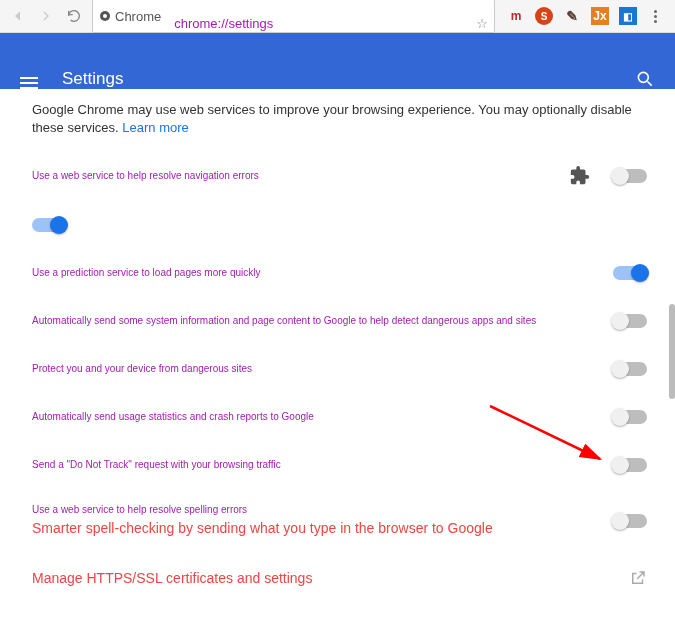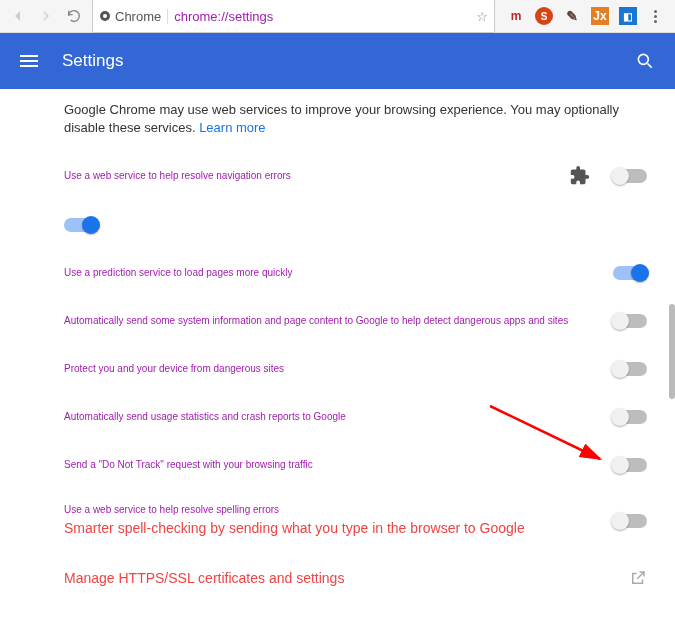--- a/index.html
+++ b/index.html
@@ -1,42 +1,42 @@
 <!DOCTYPE html>
 <html><head>
 <meta charset="utf-8">
 <style>
   * { box-sizing: border-box; margin: 0; padding: 0; }
   body { font-family: Arial, sans-serif; font-size: 13px; color: #333; width: 675px; height: 634px; overflow: hidden; background: #fff; position: relative; }
   
   .browser-toolbar { height: 33px; background: #f5f5f5; border-bottom: 1px solid #ddd; display: flex; align-items: center; padding: 0 8px; gap: 8px; }
   .nav-btn { width: 20px; height: 20px; display: flex; align-items: center; justify-content: center; color: #888; cursor: pointer; }
   .nav-btn.disabled { color: #ccc; }
-  .omnibox { flex: 1; height: 24px; background: #fff; border: 1px solid #ccc; border-radius: 2px; display: flex; align-items: center; padding: 16px 6px; gap: 6px; font-size: 13px; color: #555; }
+  .omnibox { flex: 1; height: 24px; background: #fff; border: 1px solid #ccc; border-radius: 2px; display: flex; padding: 16px 6px; gap: 6px; font-size: 13px; color: #555; }
   .omnibox .chrome-label { color: #555; padding-right: 6px; border-right: 1px solid #ddd; display:flex; align-items:center; gap:4px;}
   .omnibox .url { color: #a21caf; flex:1;}
   .omnibox .star { color: #888; }
   .ext-icons { display: flex; gap: 10px; align-items: center; padding: 0 4px; }
   .ext { width: 18px; height: 18px; display:flex; align-items:center; justify-content:center; font-weight:bold; font-size:12px;}
   .ext.m { color: #c1272d; }
   .ext.s { background:#d84315; color:#fff; border-radius:50%; font-size:10px;}
   .ext.br { color:#5d4037; font-size:14px;}
   .ext.jx { background:#e67e22; color:#fff; font-size:12px;}
   .ext.sq { background:#1976d2; color:#fff; font-size:10px;}
   .menu-dots { width:16px; height:16px; display:flex; flex-direction:column; gap:2px; align-items:center; justify-content:center;}
   .menu-dots span{ width:3px; height:3px; background:#666; border-radius:50%;}
   
-  .header { height: 56px; background: #3367d6; color: #fff; display: flex; align-items: center; padding: 0 20px; gap: 24px; }
+  .header { height: 56px; background: #3367d6; color: #fff; display: flex; align-items: flex-end; padding: 0 20px; gap: 24px; }
   .hamburger { display:flex; flex-direction:column; gap:3px; cursor:pointer;}
   .hamburger span{ width:18px; height:2px; background:#fff;}
   .header-title { font-size: 17px; font-weight: 400; flex:1;}
   .search-ic { width:20px; height:20px; }
   
   .content-wrap { position:relative; height: calc(634px - 33px - 56px); background:#fff; }
-  .content { height: 100%; overflow-y: auto; padding: 0 18px 0 22px; margin-left: 32px; }
+  .content { height: 100%; overflow-y: auto; padding: 0 18px 0 22px; }
   .scroll-ind { position:absolute; right:0; top:215px; width:6px; height:95px; background:#bbb; border-radius:3px;}
   
   .intro { padding: 12px 10px 14px; font-size: 13px; color: #333; line-height: 1.4; }
   .intro a { color: #1a73e8; text-decoration: none; }
   
   .row { display: flex; align-items: center; padding: 14px 10px; min-height: 48px; }
   .row .txt { flex: 1; }
   .row .label { font-size: 10px; color: #a21caf; line-height: 1.4; }
   .row .sub { font-size: 14px; color: #ef4444; margin-top: 2px; line-height:1.4;}
   

